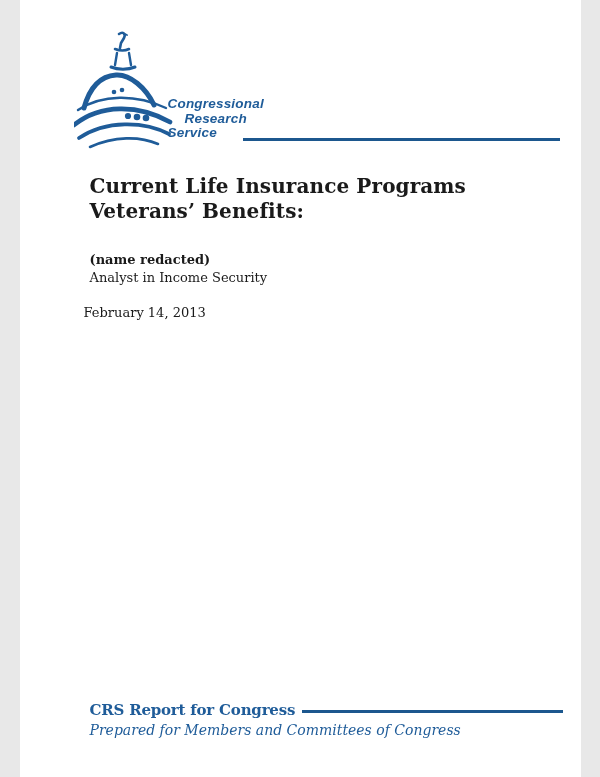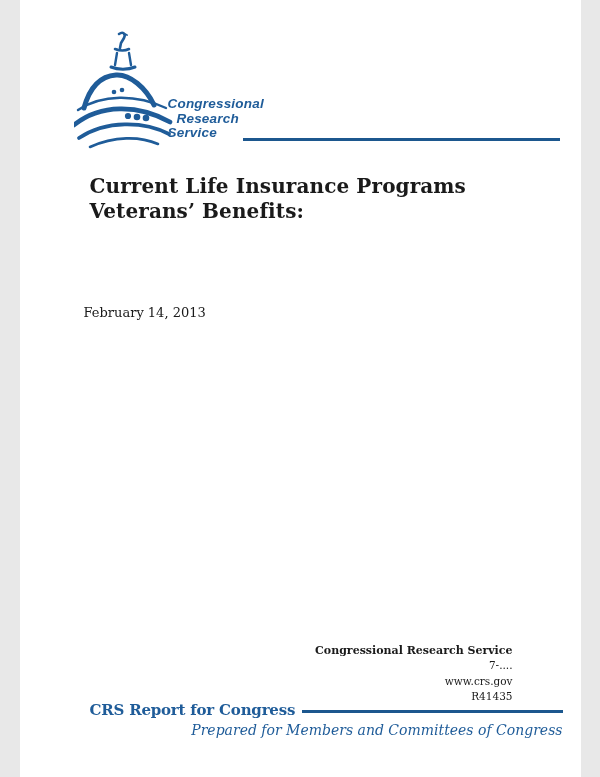--- a/index.html
+++ b/index.html
@@ -16,21 +16,21 @@
   
   .dome-svg { position:absolute; left:54px; top:30px; }
   .logo-text {
     position:absolute; left:148px; top:97px;
     font-family:"Liberation Sans","DejaVu Sans",sans-serif;
     font-style:italic; font-weight:700;
     font-size:13.5px; line-height:14.5px;
     color:#1F5C99; letter-spacing:0.2px;
   }
   .logo-text span { display:block; }
-  .logo-text .l2 { margin-left:9px; }
+  .logo-text .l2 { margin-left:17px; }
   .logo-text .l3 { margin-left:0; }
   .masthead-rule {
     position:absolute; left:223px; top:138px;
     width:317px; height:3px; background:#1C578E;
   }
 
   
   .title {
     position:absolute; left:70px; top:174px;
     font-size:20px; font-weight:700; line-height:24.5px;
@@ -44,21 +44,21 @@
   .date { position:absolute; left:64px; top:305px; font-size:13px; }
 
   
   .footer-right {
     position:absolute; right:68px; top:643px;
     text-align:right; font-size:10.5px; line-height:15.4px;
   }
   .footer-right .org { font-weight:700; font-size:11px; }
 
   
-  .footer-left { position:absolute; left:70px; top:701px; width:473px;text-align:right; }
+  .footer-left { position:absolute; left:70px; top:701px; width:473px; }
   .fl-row { display:flex; align-items:center; }
   .fl-heading {
     color:#1F5C99; font-weight:700; font-size:15px;
     white-space:nowrap; letter-spacing:-0.2px;
   }
   .fl-rule { flex:1; height:2.5px; background:#1C578E; margin-left:7px; margin-top:3px; }
   .fl-tagline {
     color:#1F5C99; font-style:italic; font-size:14px; margin-top:3px;
   }
 </style>
@@ -99,28 +99,26 @@
     <span class="l3">Service</span>
   </div>
 
   <div class="masthead-rule"></div>
 
   <h1 class="title" style="margin:0;">
     <span>Current Life Insurance Programs</span>
     <span>Veterans’ Benefits:</span>
   </h1>
 
+  <div class="byline">
+    <div class="author">(name redacted)</div>
+    <div class="role">Analyst in Income Security</div>
+  </div>
   <div class="date">February 14, 2013</div>
 
-  <div class="footer-right">
-    <div class="org">Congressional Research Service</div>
-    <div>7-....</div>
-    <div>www.crs.gov</div>
-    <div>R41435</div>
-  </div>
 
   <div class="footer-left">
     <div class="fl-row">
       <span class="fl-heading">CRS Report for Congress</span>
       <span class="fl-rule"></span>
     </div>
     <div class="fl-tagline">Prepared for Members and Committees of Congress</div>
   </div>
 
 </div>

